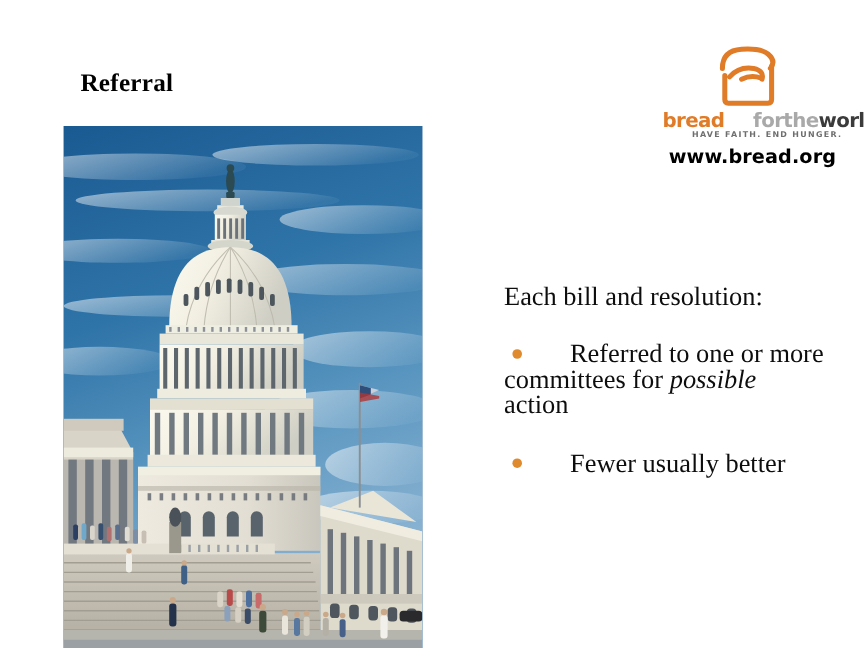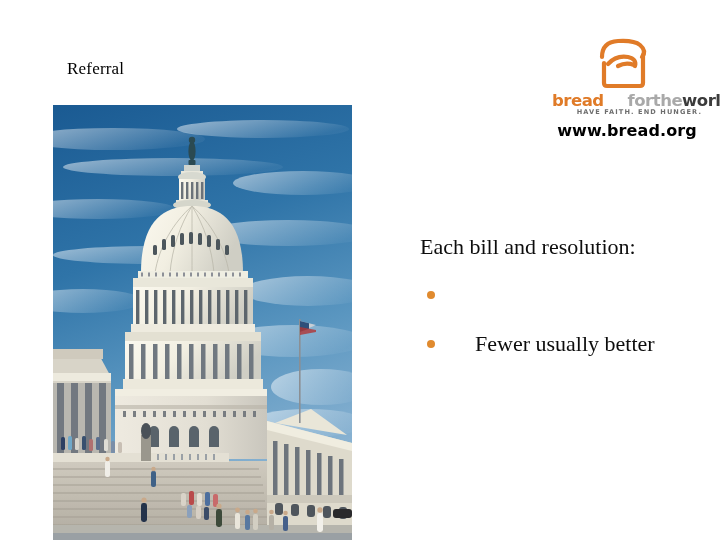--- a/index.html
+++ b/index.html
@@ -15,22 +15,22 @@
     font-family: "Liberation Serif", serif;
     -webkit-font-smoothing: antialiased;
   }
 
   
   #slide-title {
     position: absolute;
     left: 67px;
     top: 56px;
     font-family: "Liberation Serif", serif;
-    font-weight: normal;
-    font-size: 17px;
+    font-weight: bold;
+    font-size: 21px;
     line-height: 26px;
     color: #000000;
     letter-spacing: 0.2px;
     white-space: nowrap;
   }
 
   
   #capitol-photo {
     position: absolute;
     left: 53px;
@@ -516,20 +516,20 @@
   <div id="logo-tagline">HAVE FAITH. END HUNGER.</div>
 
   <div id="logo-url">www.bread.org</div>
 </div>
 
 <div id="body-copy">
 
   <div class="lead-line">Each bill and resolution:</div>
 
   <div class="bullet-item">
-    <span class="bullet-dot"></span>
+    <span class="bullet-dot"></span><span class="bullet-text"><span>Referred to one or more committees for </span><em>possible</em><span> action</span></span>
   </div>
 
   <div class="bullet-item">
     <span class="bullet-dot"></span><span class="bullet-text"><span>Fewer usually better</span><em></em><span></span></span>
   </div>
 
 </div>
 
 </body></html>

